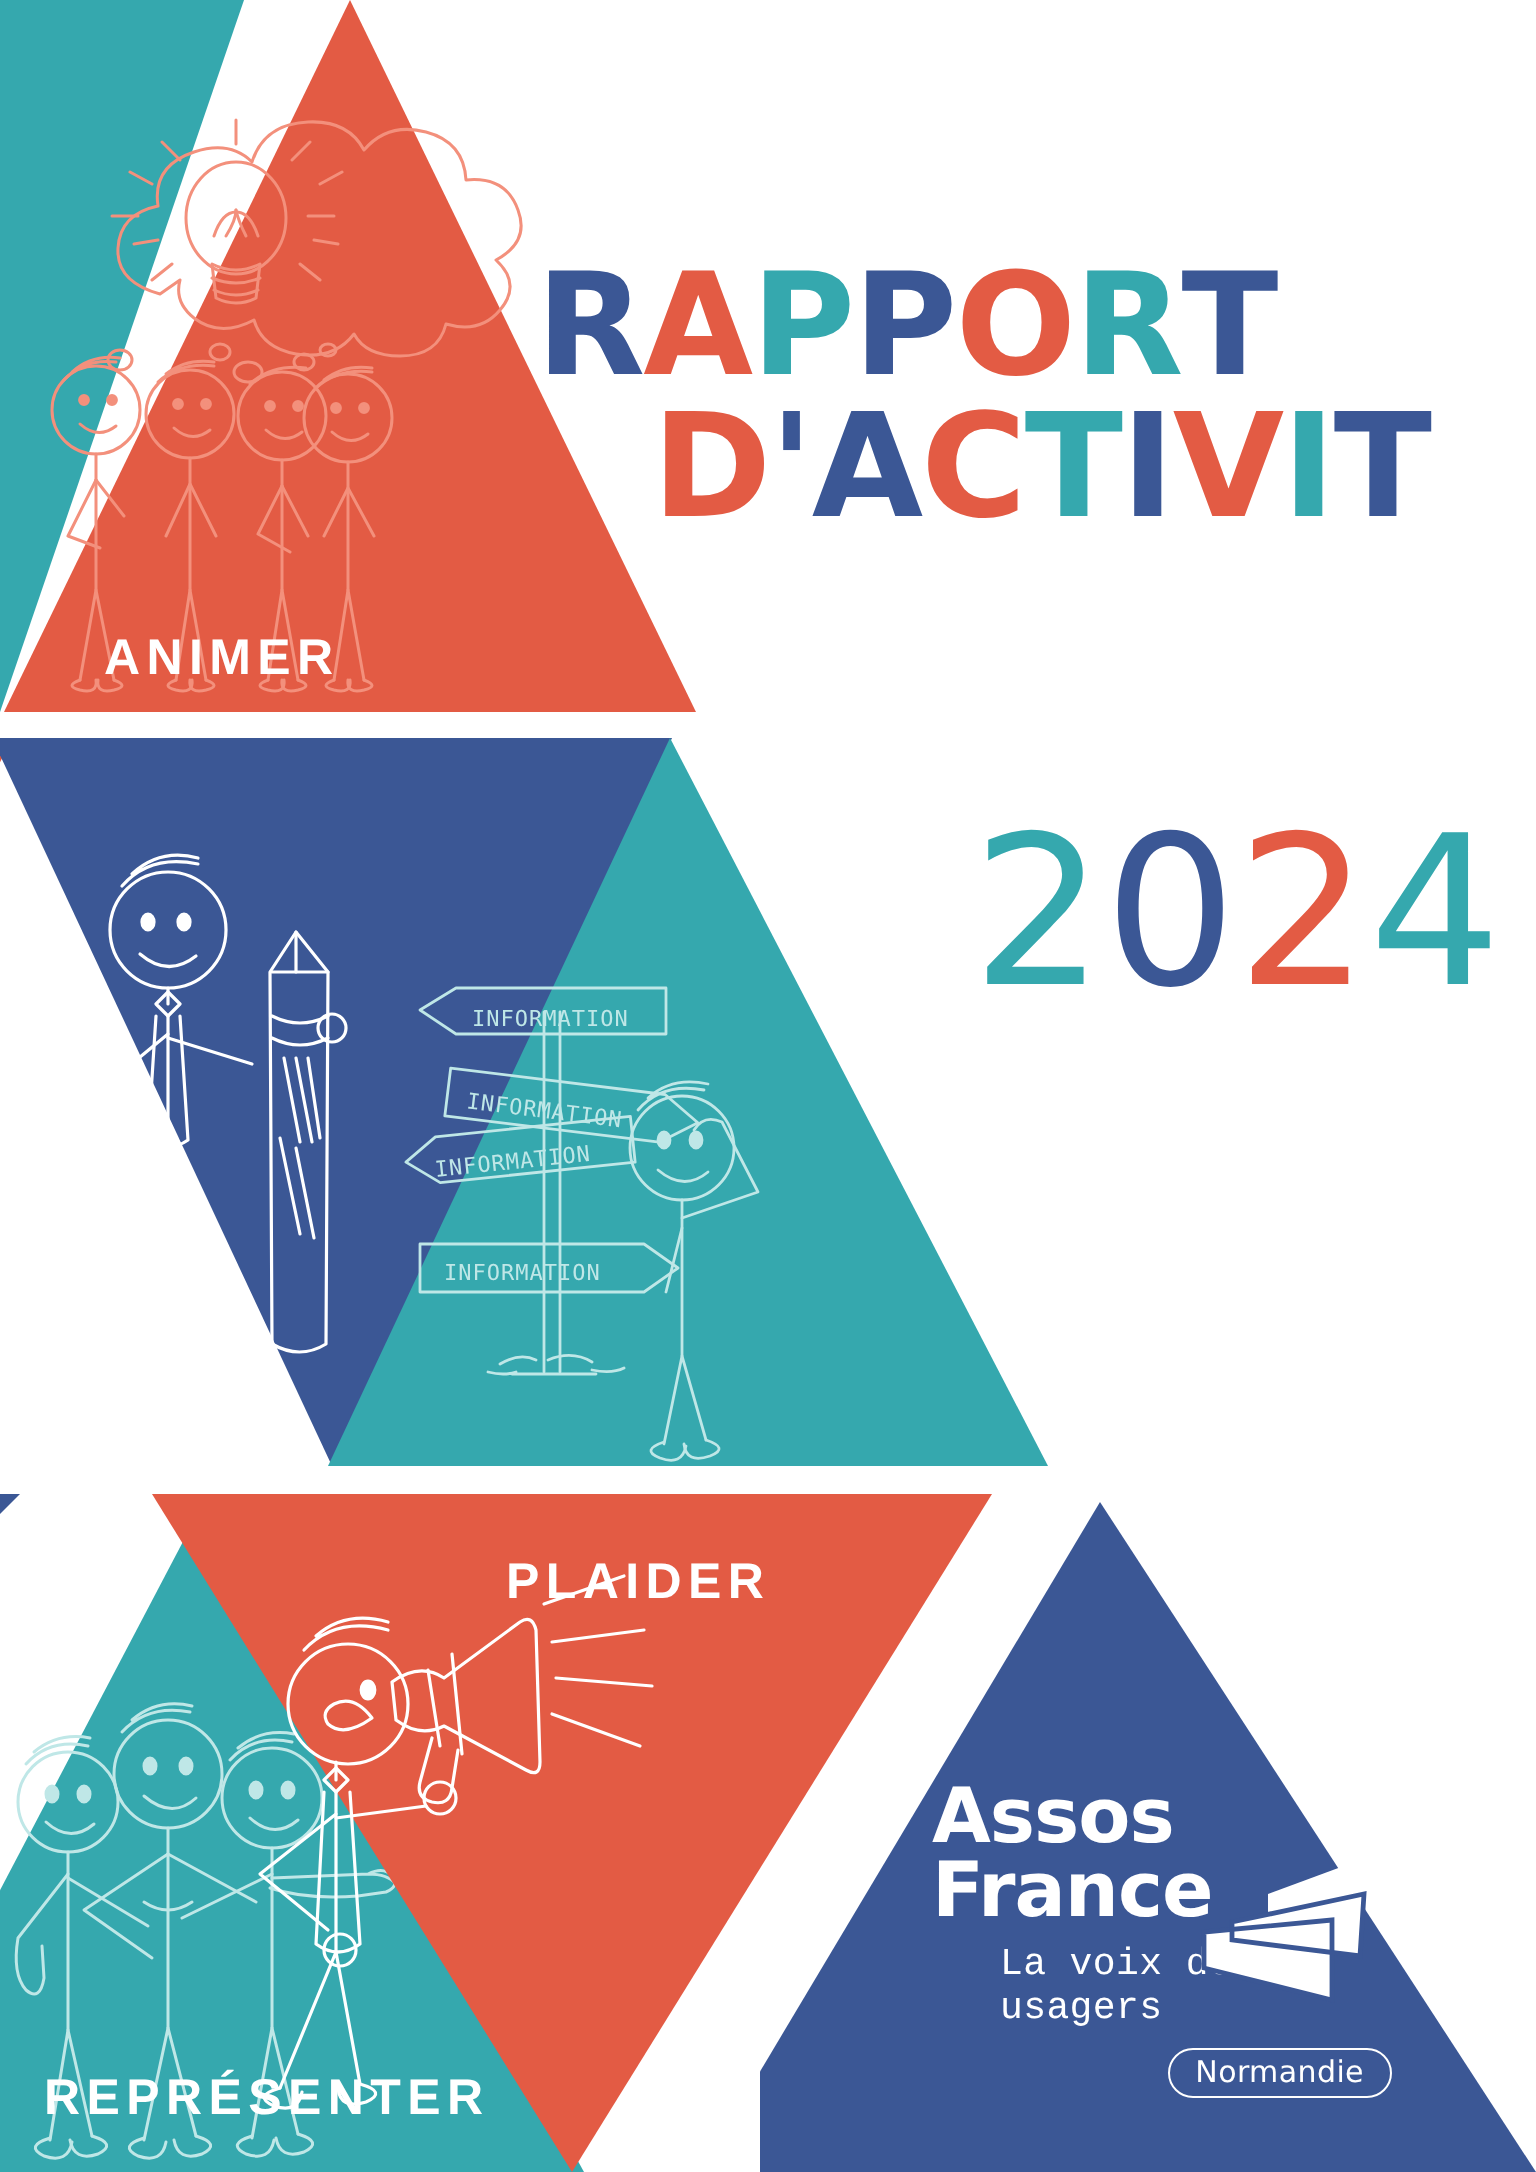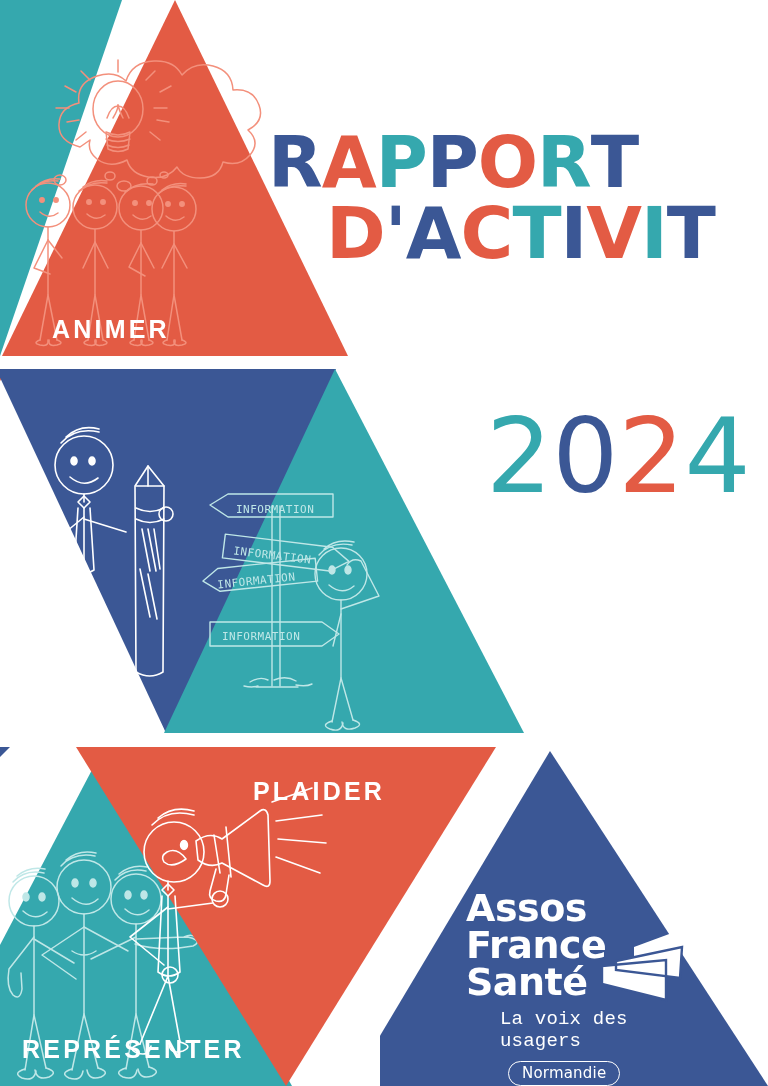--- a/index.html
+++ b/index.html
@@ -341,30 +341,29 @@
   </div>
 
   <div class="year">
     <span style="color:#35A8AE">2</span><span style="color:#3B5795">0</span><span style="color:#E35B44">2</span><span style="color:#35A8AE">4</span>
   </div>
 
   <div class="logo">
     <div class="logo-main">
       <div class="logo-l">Assos</div>
       <div class="logo-l">France</div>
-      <div class="logo-l">Santé</div>
       <div class="logo-mark">
         <svg width="92" height="82" viewBox="0 0 92 82">
           <polygon points="40,27 86,10 86,45 40,42" fill="#ffffff"></polygon>
           <polygon points="22,41 88,27 86,58 22,50" fill="#ffffff"></polygon>
           <polygon points="8,46 72,40 72,80 8,64" fill="#ffffff"></polygon>
           <polygon points="8,46 72,40 72,80 8,64" fill="none" stroke="#3B5795" stroke-width="2.4"></polygon>
           <polygon points="22,41 88,27 86,58 22,50" fill="none" stroke="#3B5795" stroke-width="2.4"></polygon>
         </svg>
       </div>
     </div>
     <div class="logo-tag">La voix des usagers</div>
-    <div style="text-align:left;">
+    <div style="text-align:right;">
       <span class="logo-pill">Normandie</span>
     </div>
   </div>
 
 </div>
 
 </body></html>

